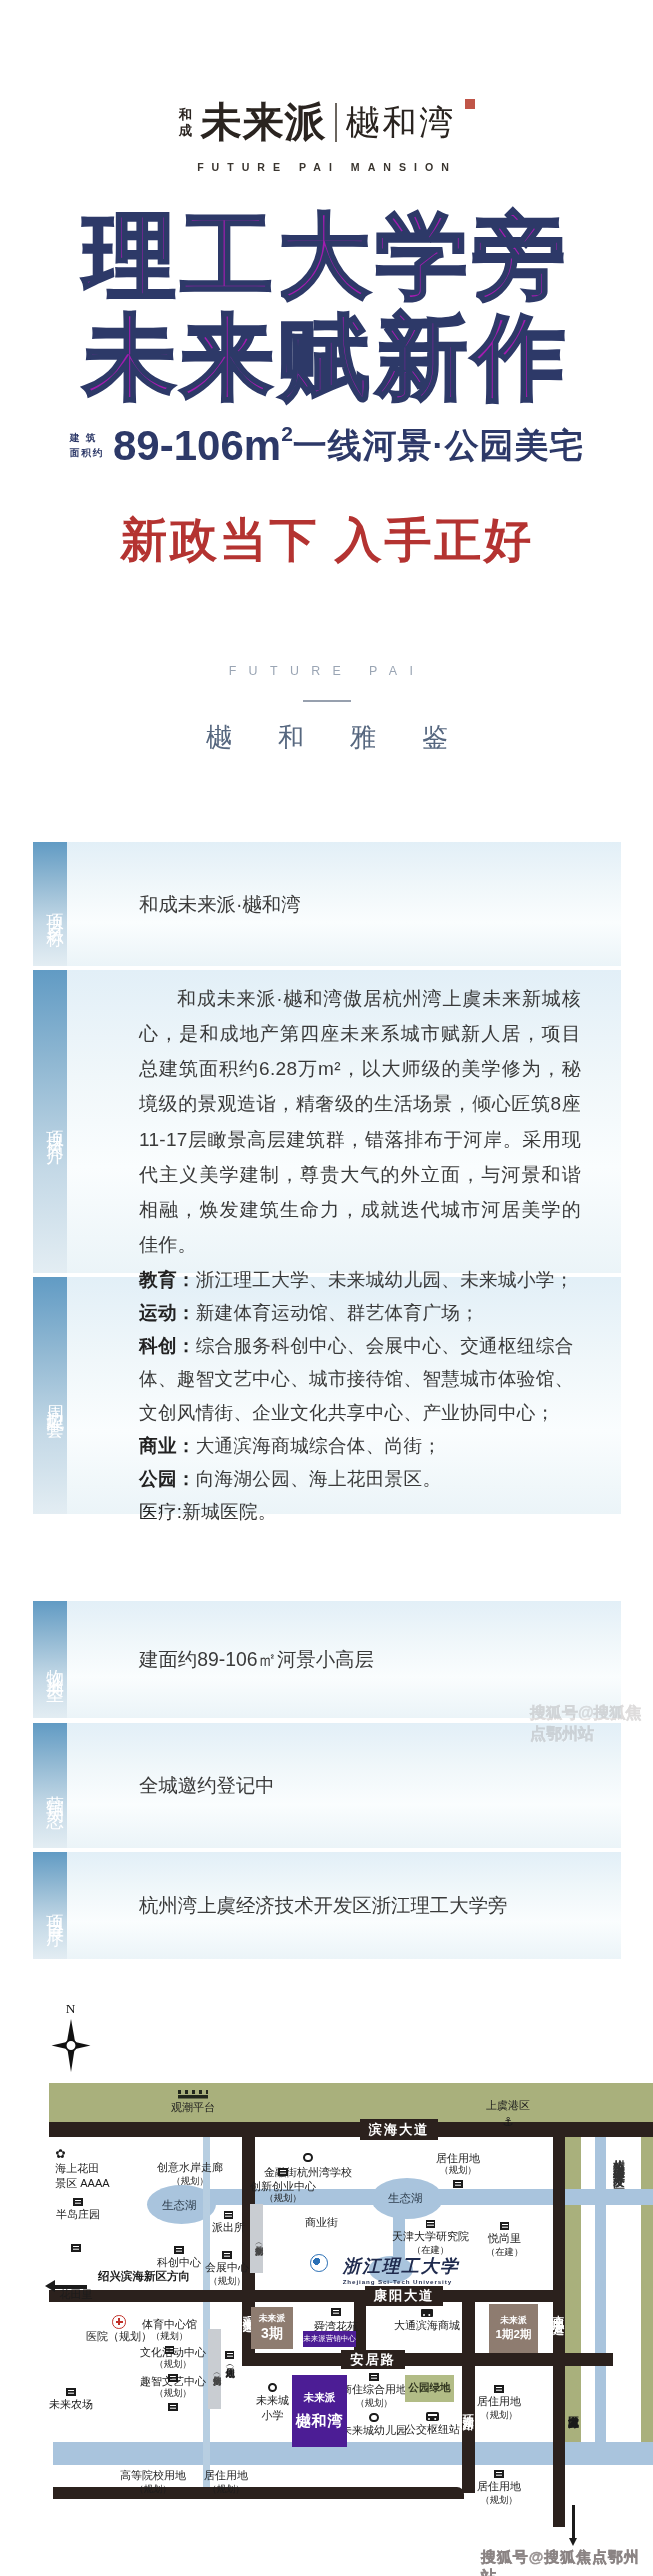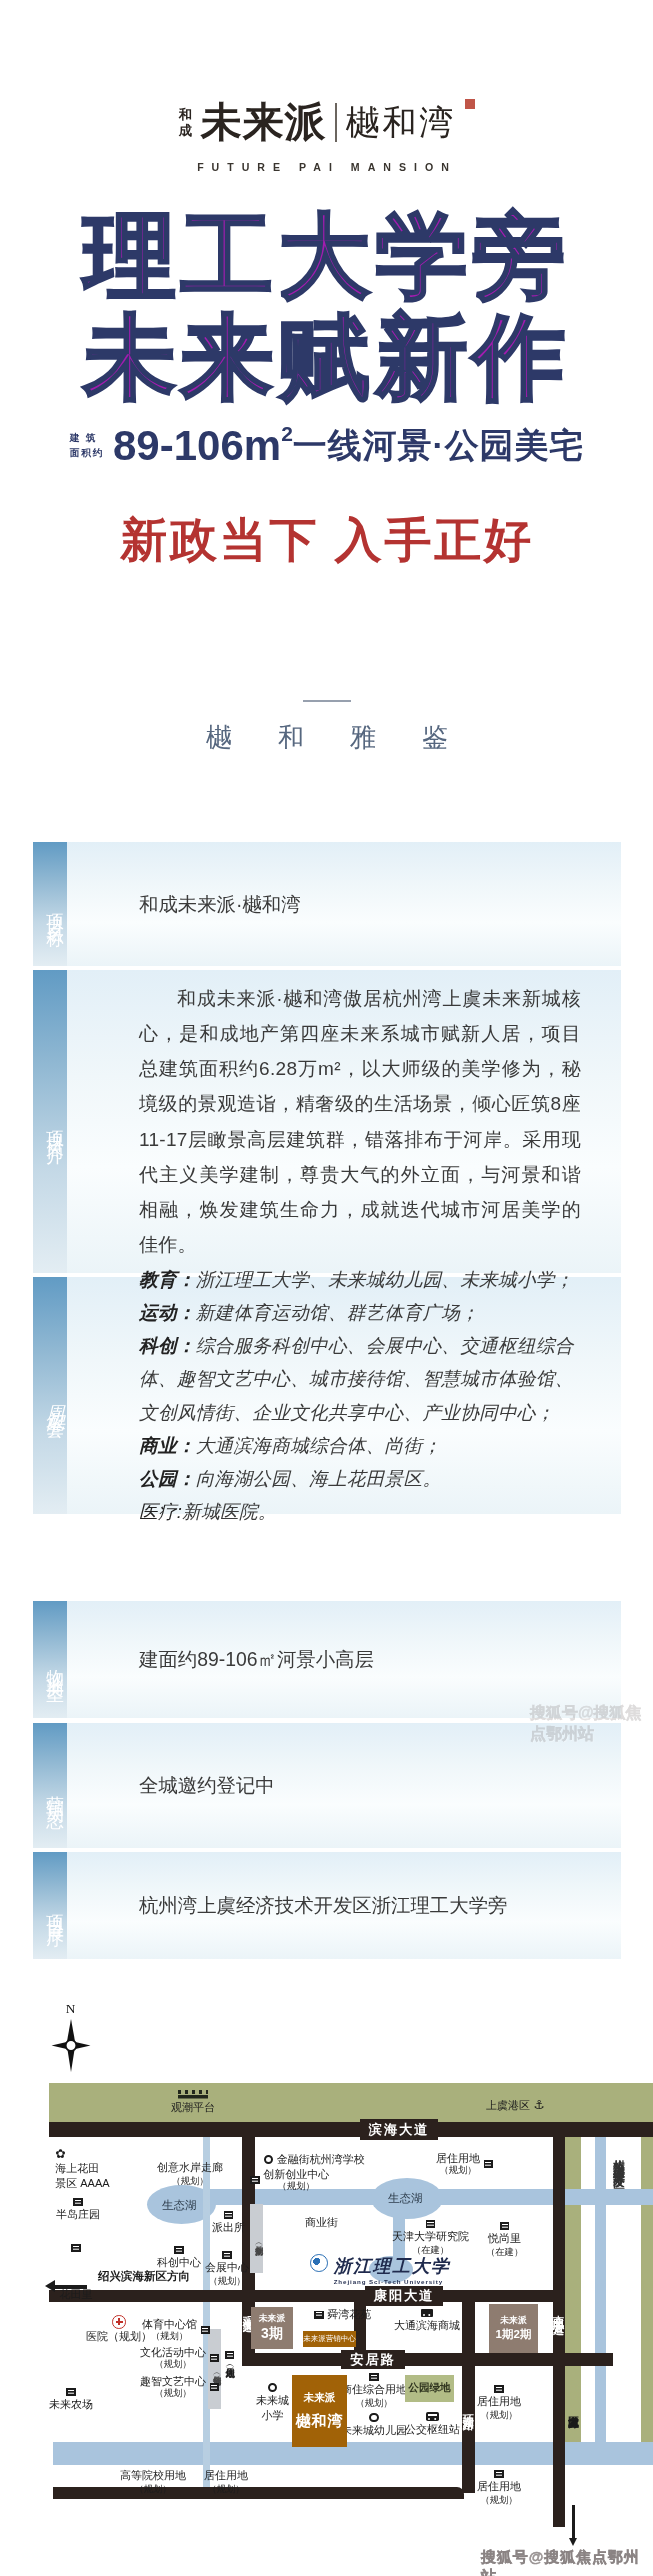--- a/index.html
+++ b/index.html
@@ -53,21 +53,21 @@
   .river{background:#a9c4dd;}
   .lake{position:absolute;background:#a9c4dd;border-radius:50%;}
   .roadlabel{position:absolute;background:#2b211d;color:#fff;font-weight:bold;font-size:13.3px;display:flex;align-items:center;justify-content:center;letter-spacing:1.8px;}
   .vroad{position:absolute;writing-mode:vertical-rl;text-orientation:upright;color:#fff;font-weight:bold;font-size:11px;letter-spacing:1.8px;text-align:center;}
   .vtext{writing-mode:vertical-rl;text-orientation:upright;}
   .grayband{position:absolute;background:#c9cdd2;color:#444;font-size:8.4px;display:flex;justify-content:center;writing-mode:vertical-rl;text-orientation:upright;line-height:1;padding-top:2.7px;box-sizing:border-box;}
 
   .poi{position:absolute;display:flex;flex-direction:column;align-items:center;font-size:11px;color:#1c1c1c;line-height:1.2;white-space:nowrap;gap:1.8px;}
   .poi .sub{font-size:9.3px;}
   .poi.same .sub{font-size:11px;}
-  .poi-h{flex-direction:row;gap:3.5px;align-items:center;text-align:center;}
+  .poi-h{flex-direction:column;gap:3.5px;align-items:center;text-align:center;}
   .poi.la{align-items:flex-start;}
   .laketxt{position:absolute;font-size:11.5px;color:#2e3d4c;}
 
   .bld{position:relative;display:inline-block;width:9.7px;height:8px;background:#1b1b1b;flex:0 0 auto;}
   .bld::after{content:"";position:absolute;left:1.8px;right:1.8px;top:1.8px;height:0.9px;background:#fff;box-shadow:0 2.7px 0 #fff;}
   .rnd{display:inline-block;width:5.3px;height:5.3px;border:2.7px solid #1b1b1b;border-radius:50%;background:#fff;flex:0 0 auto;}
   .cart{position:relative;display:inline-block;width:11.5px;height:8px;background:#1b1b1b;border-radius:0.9px;}
   .cart::after{content:"";position:absolute;bottom:0.9px;left:1.8px;width:1.8px;height:1.8px;border-radius:50%;background:#fff;box-shadow:5.3px 0 0 #fff;}
   .bus{position:relative;display:inline-block;width:12.4px;height:8.8px;background:#1b1b1b;border-radius:1.8px;}
   .bus::before{content:"";position:absolute;top:1.8px;left:1.8px;right:1.8px;height:1.8px;background:#fff;}
@@ -75,21 +75,21 @@
   .cross{display:inline-block;width:11.5px;height:11.5px;border-radius:50%;border:0.9px solid #c03028;background:
      linear-gradient(#c03028,#c03028) center/7px 2.2px no-repeat,
      linear-gradient(#c03028,#c03028) center/2.2px 7px no-repeat,#fff;}
   .flower{font-size:12.4px;line-height:1;color:#1b1b1b;}
   .ship{font-size:12.4px;line-height:1;color:#1b1b1b;}
   .fort{display:inline-block;width:30px;height:8.8px;background:
      repeating-linear-gradient(90deg,#23281c 0 3.5px,transparent 3.5px 7px) top left/30px 4.4px no-repeat,
      linear-gradient(#23281c,#23281c) bottom left/30px 3.5px no-repeat;}
   .mbox{position:absolute;display:flex;flex-direction:column;align-items:center;justify-content:center;color:#fff;text-align:center;}
   .brown{background:#8e7c70;}
-  .redbox{background:#a16207;}
+  .redbox{background:#4c1d95;}
   .greenbox{background:#b2bc86;color:#30351f;}
   .brandline{font-size:8.8px;font-weight:bold;letter-spacing:0px;}
   .arrow-left{position:relative;display:inline-block;width:32px;height:4.4px;background:#1b1b1b;}
   .arrow-left::before{content:"";position:absolute;left:-10.6px;top:-4.4px;border:6.2px solid transparent;border-right:10.6px solid #1b1b1b;border-left:0;}
   .down-arrow{position:absolute;width:2.7px;height:37px;background:#1b1b1b;}
   .down-arrow::after{content:"";position:absolute;bottom:-8px;left:-3.5px;border:4.9px solid transparent;border-top:8.8px solid #1b1b1b;}
 
   .watermark{position:absolute;font-weight:bold;color:#a39d9d;-webkit-text-stroke:0.4px #8a8383;text-shadow:0.9px 0.9px 0 #fff;}
   .zju-logo{display:inline-block;width:17.7px;height:17.7px;border-radius:50%;border:1.8px solid #2a6fb5;background:radial-gradient(circle at 35% 40%,#2a6fb5 0 3.5px,#fff 3.5px);box-sizing:border-box;}
   .zju-name{font-size:17.7px;font-weight:900;color:#1f2a4d;font-style:italic;letter-spacing:1.8px;font-family:"Liberation Serif","DejaVu Serif",serif;}
@@ -120,38 +120,39 @@
       <span>建 筑</span>
       <span>面积约</span>
     </span>
     <span class="range">89-106m</span>
     <span class="sup">2</span>
     <span class="tail">一线河景·公园美宅</span>
   </div>
 
   <div class="slogan">新政当下 入手正好</div>
 
+  <div class="sec-en">FUTURE PAI</div>
   <div class="sec-line"></div>
   <div class="sec-cn">樾 和 雅 鉴</div>
 
   <div class="trow" style="top:842px;height:124px;">
     <div class="tlabel">项目名称</div>
     <div class="tbody">
         <div>和成未来派·樾和湾</div>
       </div>
   </div>
 
   <div class="trow" style="top:970px;height:303px;">
     <div class="tlabel">项目简介</div>
     <div class="tbody">
         <p class="tpara">和成未来派·樾和湾傲居杭州湾上虞未来新城核心，是和成地产第四座未来系城市赋新人居，项目总建筑面积约6.28万m²，以大师级的美学修为，秘境级的景观造诣，精奢级的生活场景，倾心匠筑8座11-17层瞰景高层建筑群，错落排布于河岸。采用现代主义美学建制，尊贵大气的外立面，与河景和谐相融，焕发建筑生命力，成就迭代城市河居美学的佳作。</p>
       </div>
   </div>
 
-  <div class="trow" style="top:1277px;height:237px;font-style:italic;">
+  <div class="trow" style="top:1277px;height:237px;">
     <div class="tlabel">周边配套</div>
     <div class="tbody">
       <div class="tline"><b>教育：</b><span>浙江理工大学、未来城幼儿园、未来城小学；</span></div>
       <div class="tline"><b>运动：</b><span>新建体育运动馆、群艺体育广场；</span></div>
       <div class="tline"><b>科创：</b><span>综合服务科创中心、会展中心、交通枢纽综合体、趣智文艺中心、城市接待馆、智慧城市体验馆、文创风情街、企业文化共享中心、产业协同中心；</span></div>
       <div class="tline"><b>商业：</b><span>大通滨海商城综合体、尚街；</span></div>
       <div class="tline"><b>公园：</b><span>向海湖公园、海上花田景区。</span></div>
       <div class="tline plain"><b>医疗:</b><span>新城医院。</span></div>
     </div>
   </div>
@@ -295,21 +296,21 @@
       <span class="bld"></span>
       <span>天津大学研究院</span>
       <span class="sub">（在建）</span>
     </div>
     <div class="poi" style="left:437px;top:139px;">
       <span class="bld"></span>
       <span>悦尚里</span>
       <span class="sub">（在建）</span>
     </div>
 
-    <div class="abs" style="left:261px;top:171px;display:flex;align-items:flex-start;gap:6px;">
+    <div class="abs" style="left:261px;top:171px;display:flex;align-items:flex-start;gap:15px;">
       <span class="zju-logo"></span>
       <span style="display:flex;flex-direction:column;">
         <span class="zju-name">浙江理工大学</span>
         <span class="zju-en">Zhejiang Sci-Tech University</span>
       </span>
     </div>
 
     <div class="poi poi-h" style="left:265px;top:225px;">
       <span class="bld"></span>
       <span>舜湾花苑</span>

